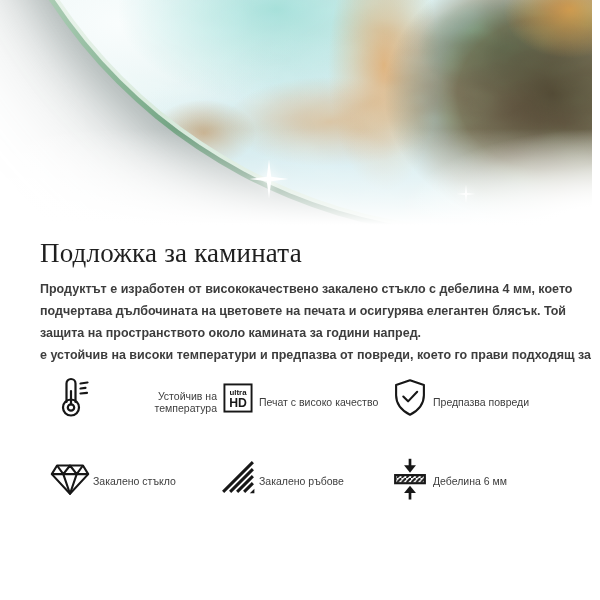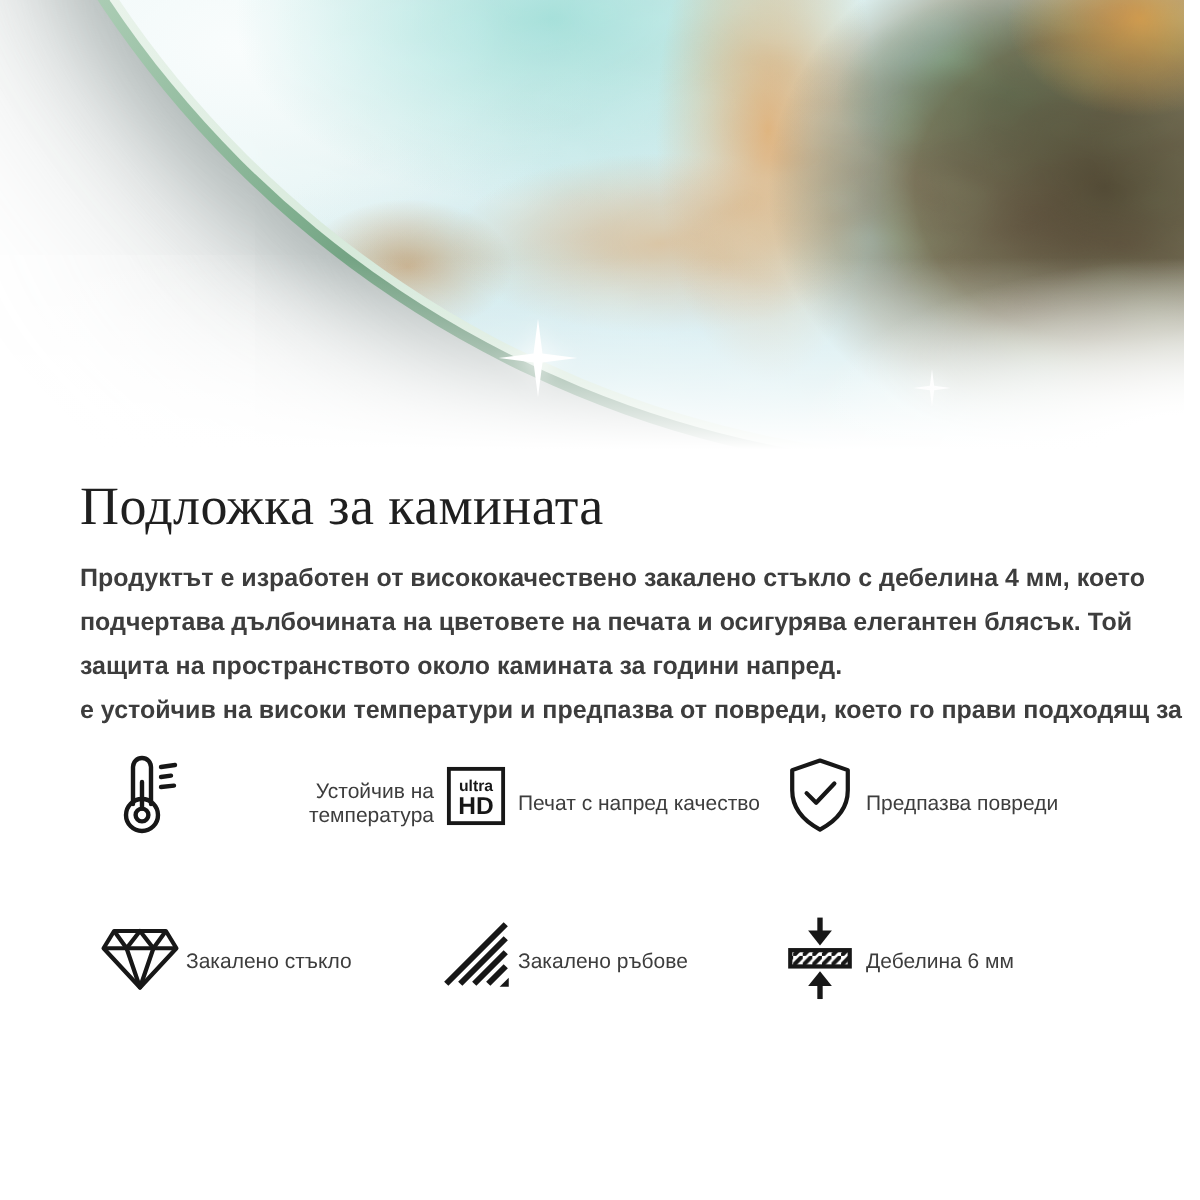--- a/index.html
+++ b/index.html
@@ -109,21 +109,21 @@
       </div>
 
       <div class="feature">
         <div class="icon-box">
           <svg width="42" height="42" viewBox="0 0 48 48">
             <rect class="icon-stroke" x="8.5" y="8.5" width="31" height="31" stroke-width="2.8"></rect>
             <text x="24" y="21" text-anchor="middle" font-family="Liberation Sans, sans-serif" font-size="9" font-weight="600" fill="#171717">ultra</text>
             <text x="24" y="34.5" text-anchor="middle" font-family="Liberation Sans, sans-serif" font-size="14" font-weight="700" fill="#171717">HD</text>
           </svg>
         </div>
-        <div class="feature-label">Печат с напред качество</div>
+        <div class="feature-label">Печат с високо качество</div>
       </div>
 
       <div class="feature">
         <div class="icon-box">
           <svg width="46" height="46" viewBox="0 0 48 48">
             <path class="icon-stroke" d="M24 5.5 L38.5 10.5 V21 C38.5 30.5 32.5 37 24 41.5 C15.5 37 9.5 30.5 9.5 21 V10.5 Z" stroke-linejoin="round"></path>
             <path class="icon-stroke" d="M17 22.5 L22 27.5 L31.5 17.5" stroke-width="2.4" stroke-linecap="round" stroke-linejoin="round"></path>
           </svg>
         </div>
         <div class="feature-label">Предпазва повреди</div>

